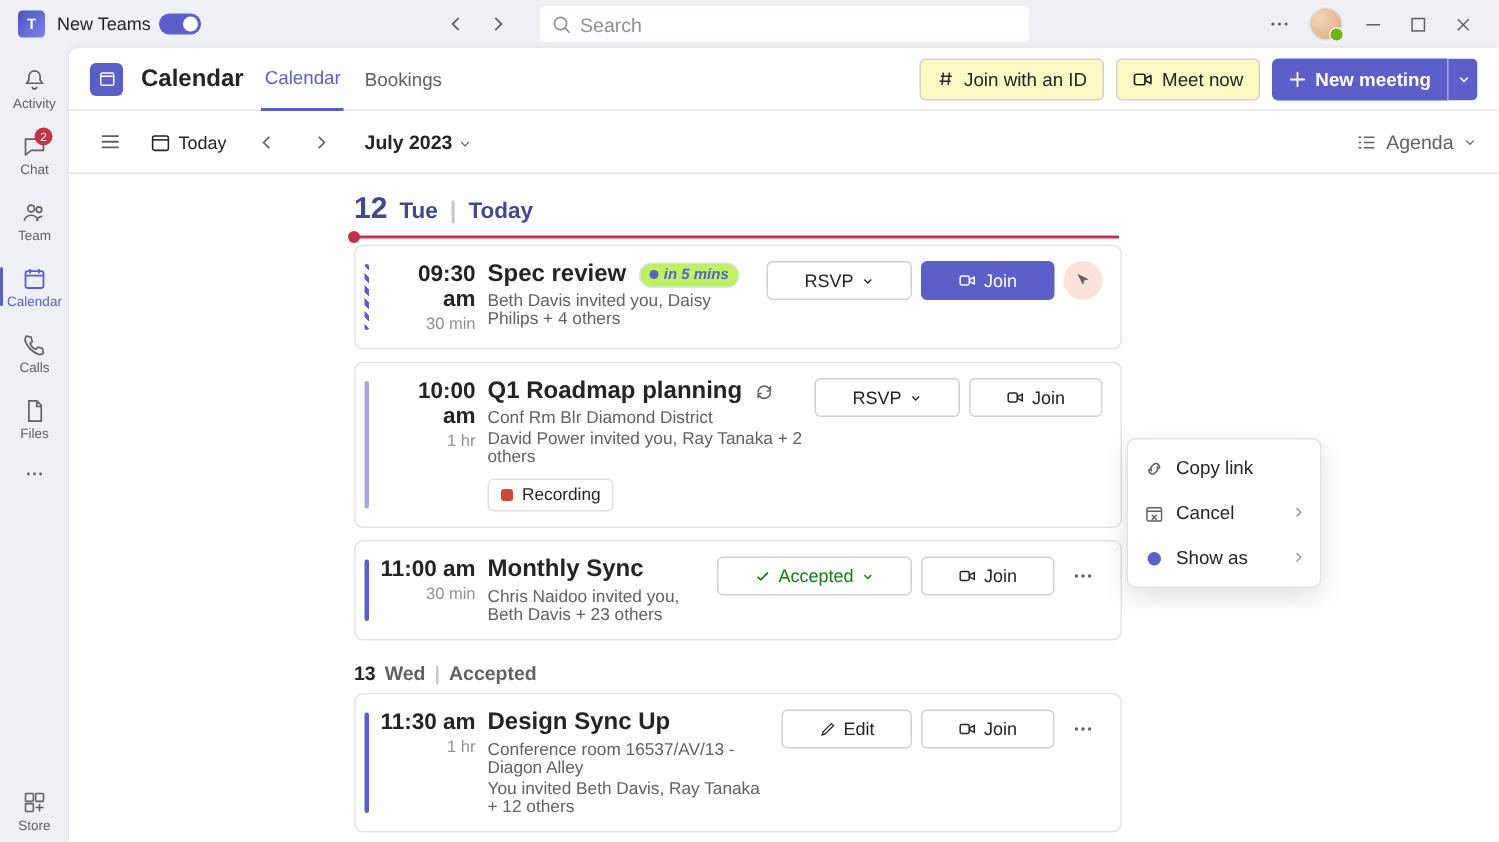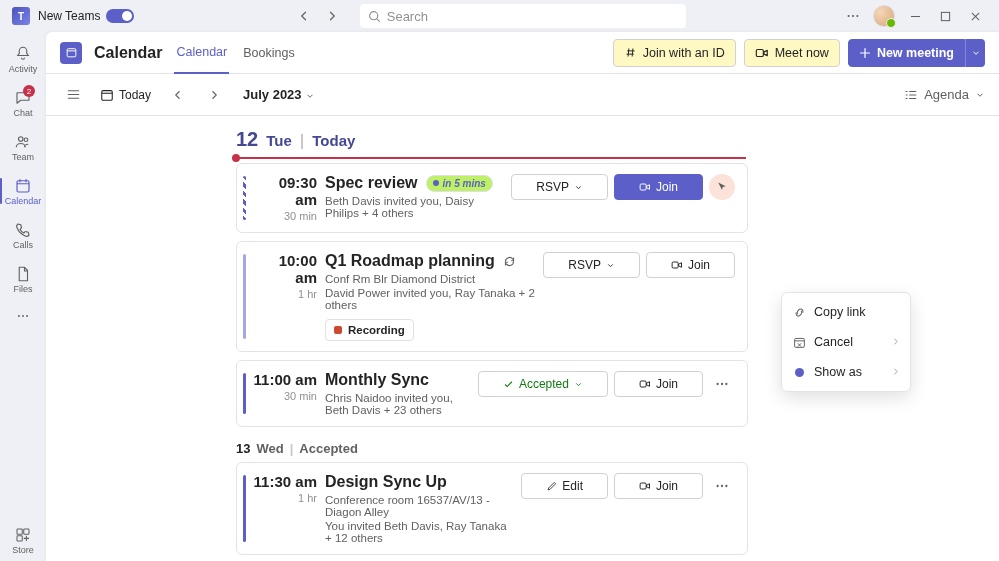--- a/index.html
+++ b/index.html
@@ -79,34 +79,34 @@
   .time-col { width:64px; text-align:right; }
   .time { font-size:15px; font-weight:600; color:var(--text-primary); }
   .dur { font-size:11px; color:var(--text-muted); margin-top:2px;}
   .detail-col { flex:1; min-width:0;}
   .ev-title { font-size:16px; font-weight:600; color:var(--text-primary); display:flex; align-items:center; gap:8px;}
   .ev-sub { font-size:11.5px; color:var(--text-secondary); margin-top:3px;}
   .ev-sub2 { font-size:11.5px; color:var(--text-secondary); margin-top:2px;}
   .countdown { display:inline-flex; align-items:center; gap:4px; background:#bef264; border:1px solid #dedef0; color:var(--primary); font-size:10px; padding:2px 6px; border-radius:10px;font-style:italic;}
   .countdown::before { content:""; width:6px;height:6px;border-radius:50%;background:var(--primary);}
   .recurring-icon { color:var(--text-secondary); }
-  .rec-pill { display:inline-flex; align-items:center; gap:6px; border:1px solid var(--badge-border); border-radius:4px; padding:4px 8px; font-size:11.5px; color:var(--text-primary); margin-top:8px;font-weight:bold;}
+  .rec-pill { display:inline-flex; align-items:center; gap:6px; border:1px solid var(--badge-border); border-radius:4px; padding:4px 8px; font-size:11.5px; color:var(--text-primary); margin-top:8px;}
   .rec-pill::before{ content:""; width:8px; height:8px; border-radius:2px; background:var(--rec-red);}
   .act-col { display:flex; align-items:flex-start; gap:6px;}
   .pill-btn { height:26px; display:inline-flex; align-items:center; gap:5px; padding:0 24px; border:1px solid #d1d1d5; border-radius:4px; background:#fff; font-size:12px; color:var(--text-primary); cursor:pointer;}
   .pill-btn.join-primary { background:var(--primary); color:#fff; border-color:var(--primary); }
   .pill-btn.accepted { color:var(--green); }
   .icon-btn { width:26px; height:26px; display:flex; align-items:center; justify-content:center; border-radius:4px; color:var(--text-secondary); cursor:pointer;}
   .icon-btn.highlight { background:#fce3d9; border-radius:50%;}
   
   .group-hd { font-size:13px; font-weight:600; color:var(--text-secondary); margin:14px 0 6px 130px; display:flex; gap:6px; align-items:baseline;}
   .group-hd .num2 { font-weight:700; color:var(--text-primary);}
   .group-hd .sep2 { color:#c8c8c8;}
   
-  .ctx { position:absolute; top:176px; left:735px; width:130px; background:#fff; border:1px solid var(--border); border-radius:6px; box-shadow:0 6px 18px rgba(0,0,0,0.12); padding:4px 0; z-index:50;}
+  .ctx { position:absolute; top:176px; left:705px; width:130px; background:#fff; border:1px solid var(--border); border-radius:6px; box-shadow:0 6px 18px rgba(0,0,0,0.12); padding:4px 0; z-index:50;}
   .ctx-item { height:30px; display:flex; align-items:center; gap:8px; padding:0 10px; font-size:12.5px; color:var(--text-primary); cursor:pointer; position:relative;}
   .ctx-icon { width:14px; height:14px; display:flex; align-items:center; justify-content:center; color:var(--text-secondary);}
   .ctx-chev { margin-left:auto; color:var(--text-muted);}
   .dot-indigo { width:9px; height:9px; border-radius:50%; background:var(--primary);}
 </style>
 </head>
 <body>
 
 <div class="titlebar">
   <div class="app-logo">T</div>

